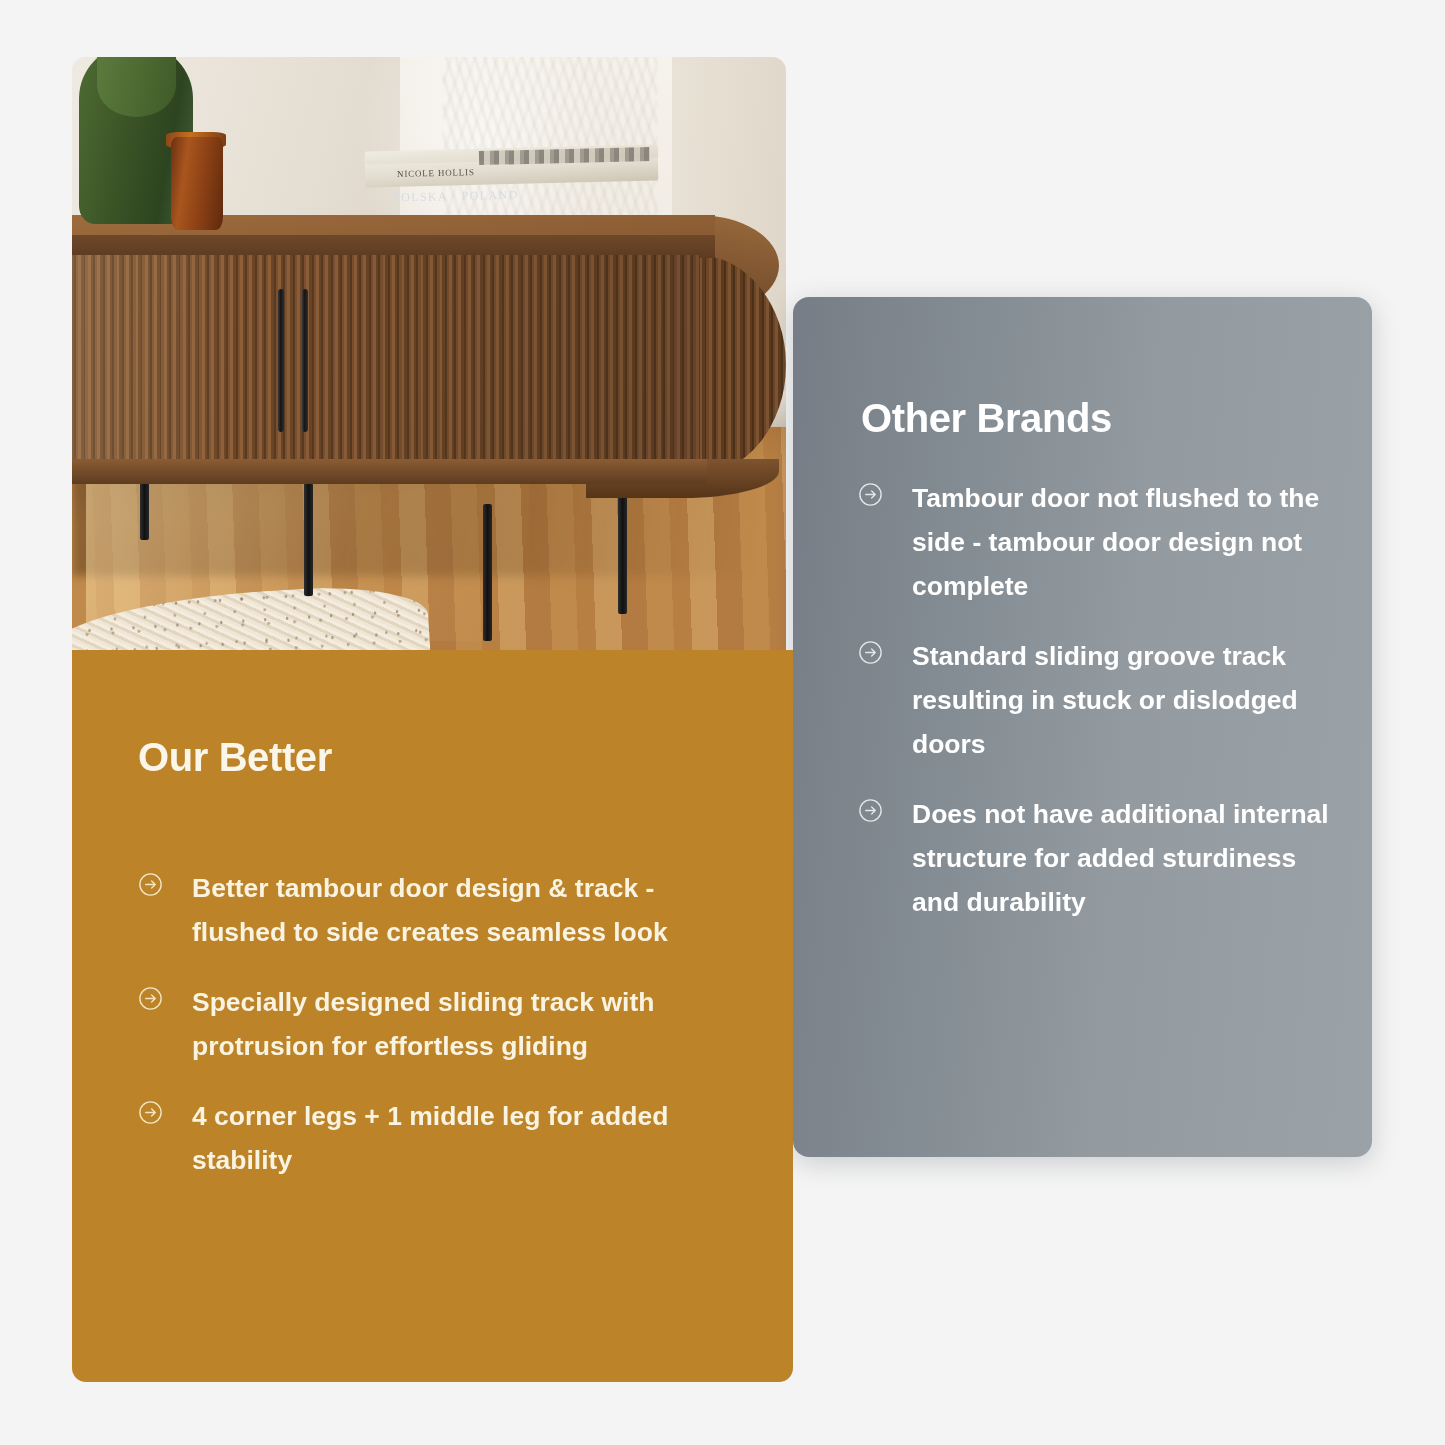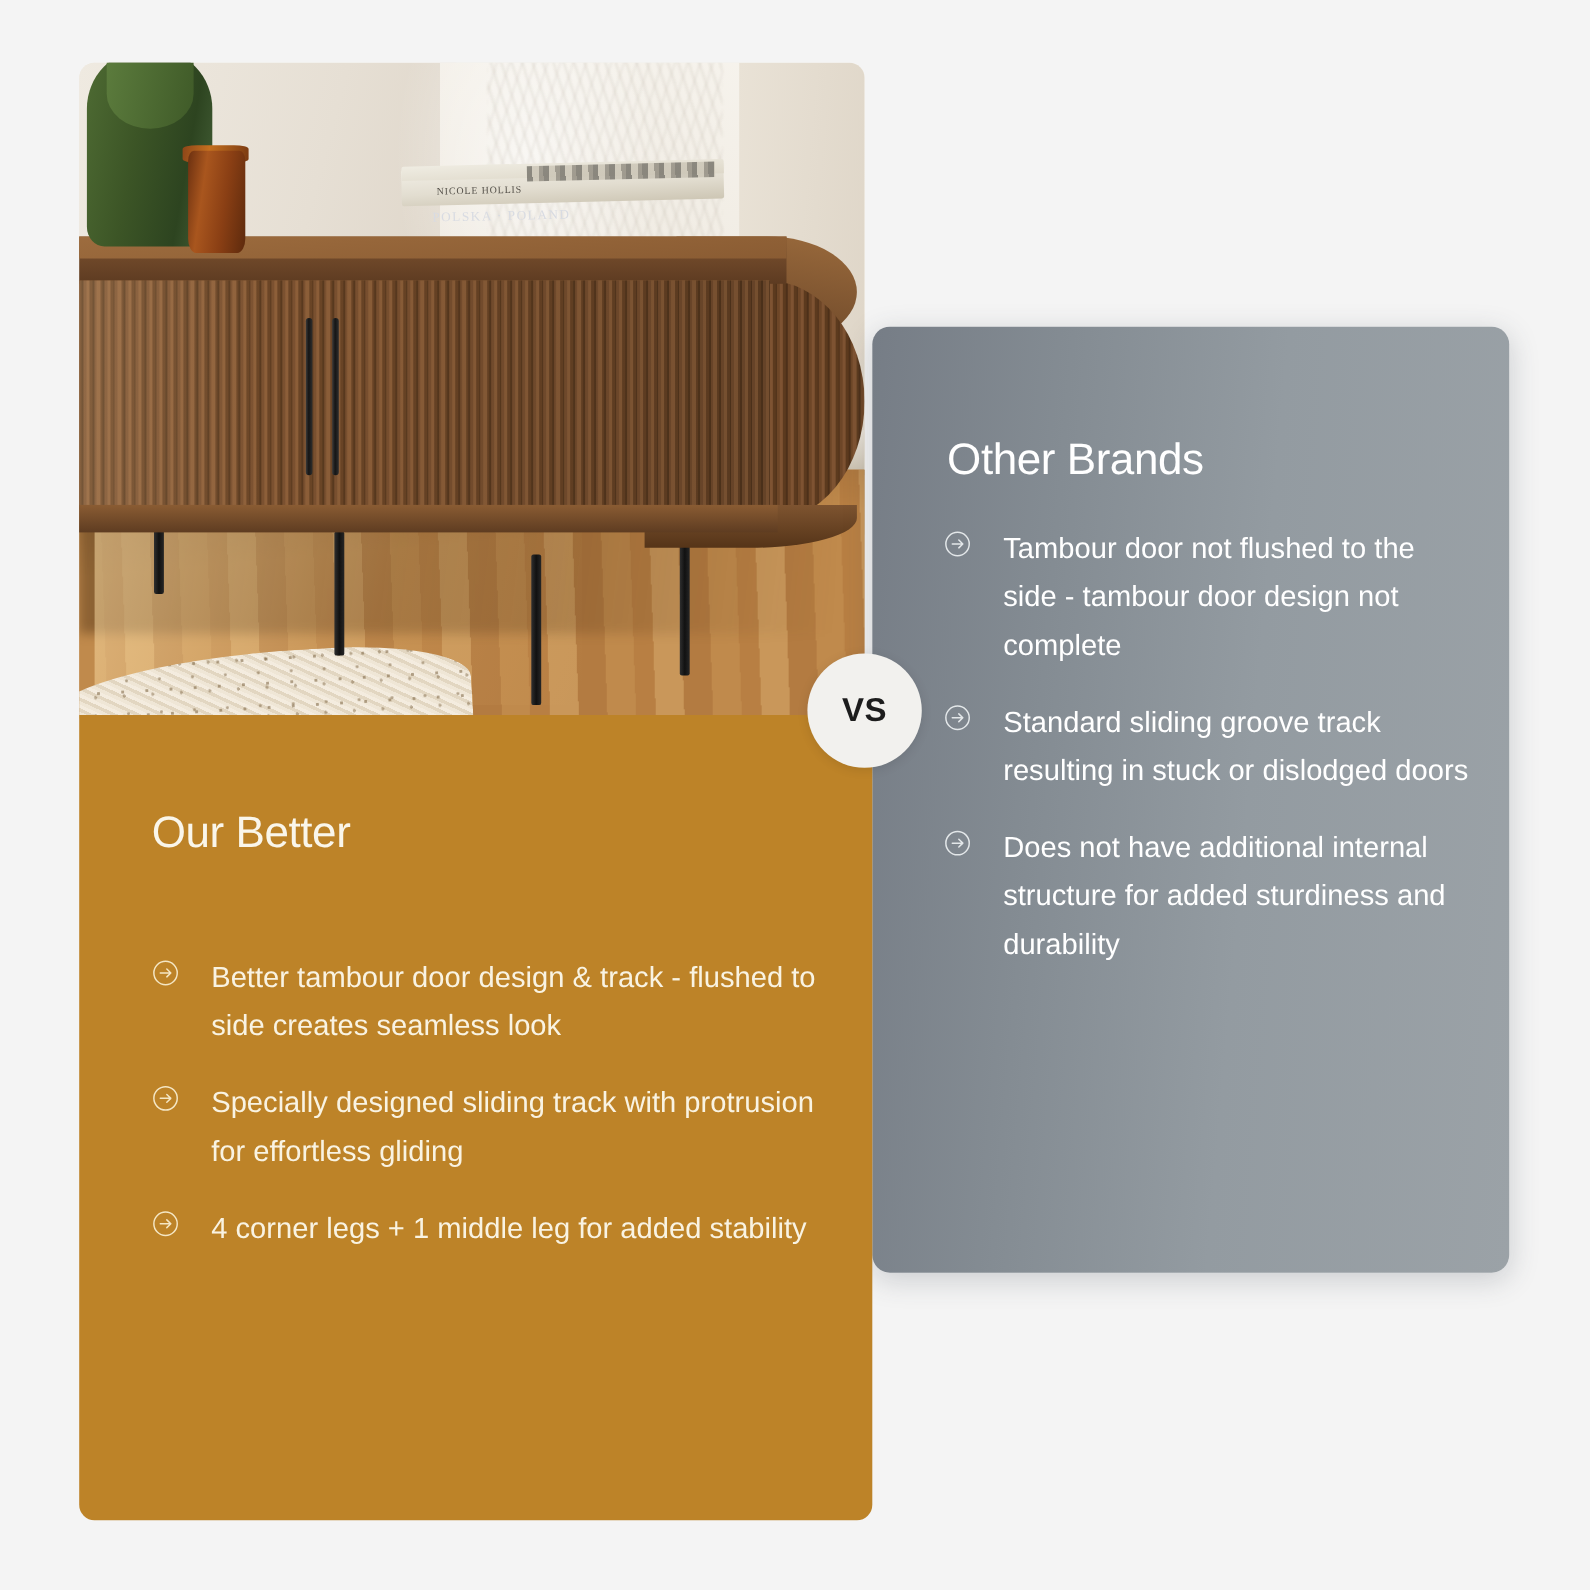--- a/index.html
+++ b/index.html
@@ -230,29 +230,29 @@
     box-shadow:0 2px 10px rgba(0,0,0,.10);
   }
   #vs-badge span {
     font-size:30px; font-weight:bold; color:#1d1d1d; letter-spacing:.5px;
   }
 
   
   .panel-heading {
     position:absolute;
     font-size:40px;
-    font-weight:normal;
+    font-weight:bold;
     letter-spacing:-.4px;
     text-align:center;
   }
   #our-brand-heading   { left:138px; top:735px; color:#faf6ea; z-index:5; }
   #other-brands-heading{ left:861px; top:396px; color:#ffffff; z-index:5; }
 
   
-  .feature-list { position:absolute; z-index:5; }
+  .feature-list { position:absolute; z-index:5;font-weight:bold; }
   #our-brand-list    { left:138px; top:866px; width:610px; }
   #other-brands-list { left:858px; top:476px; width:480px; }
 
   .feature-item {
     display:flex;
     align-items:flex-start;
     margin-bottom:26px;
   }
   .bullet-icon {
     flex:0 0 auto;
@@ -377,17 +377,14 @@
       <span class="bullet-icon">
         <svg viewBox="0 0 24 24" fill="none" stroke="currentColor" stroke-width="1.3">
           <circle cx="12" cy="12" r="10.2"></circle>
           <path d="M7.4 12h9.2M13.1 8.6l3.5 3.4-3.5 3.4" stroke-linecap="round" stroke-linejoin="round"></path>
         </svg>
       </span>
       <span class="feature-text">Does not have additional internal structure for added sturdiness and durability</span>
     </div>
   </div>
 
-  <div id="vs-badge">
-    <span>VS</span>
-  </div>
 
 </div>
 
 </body></html>

